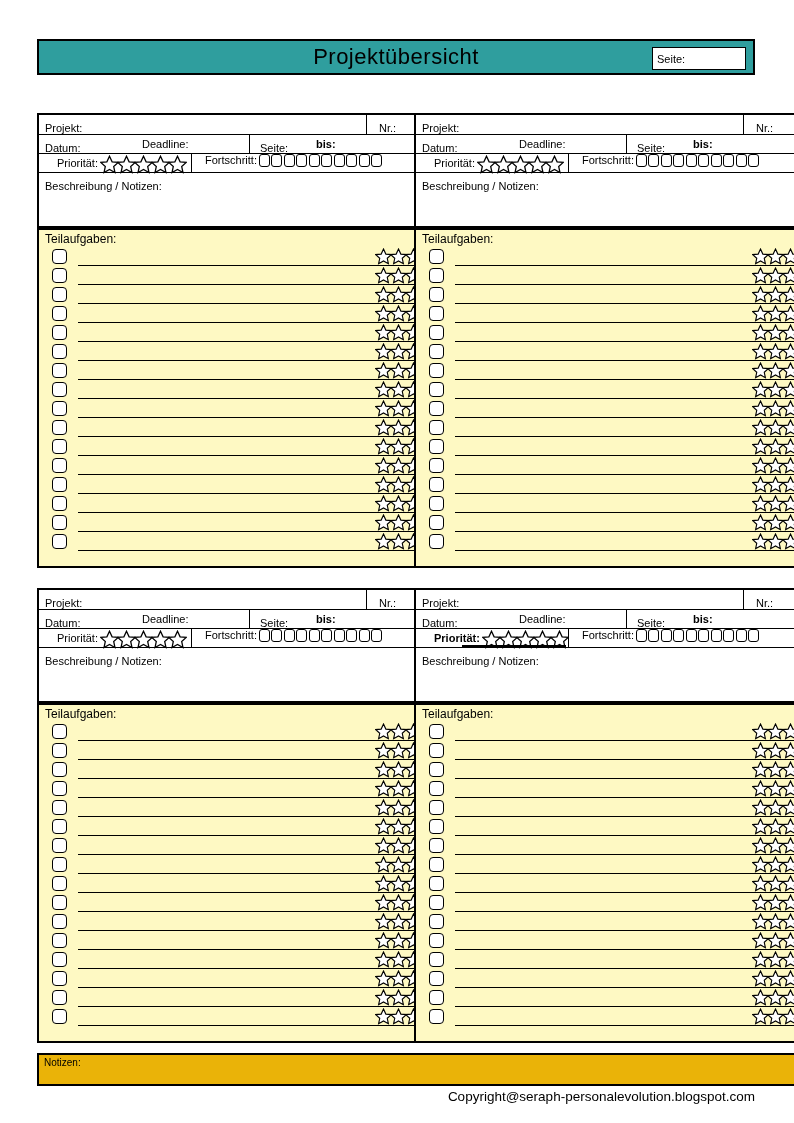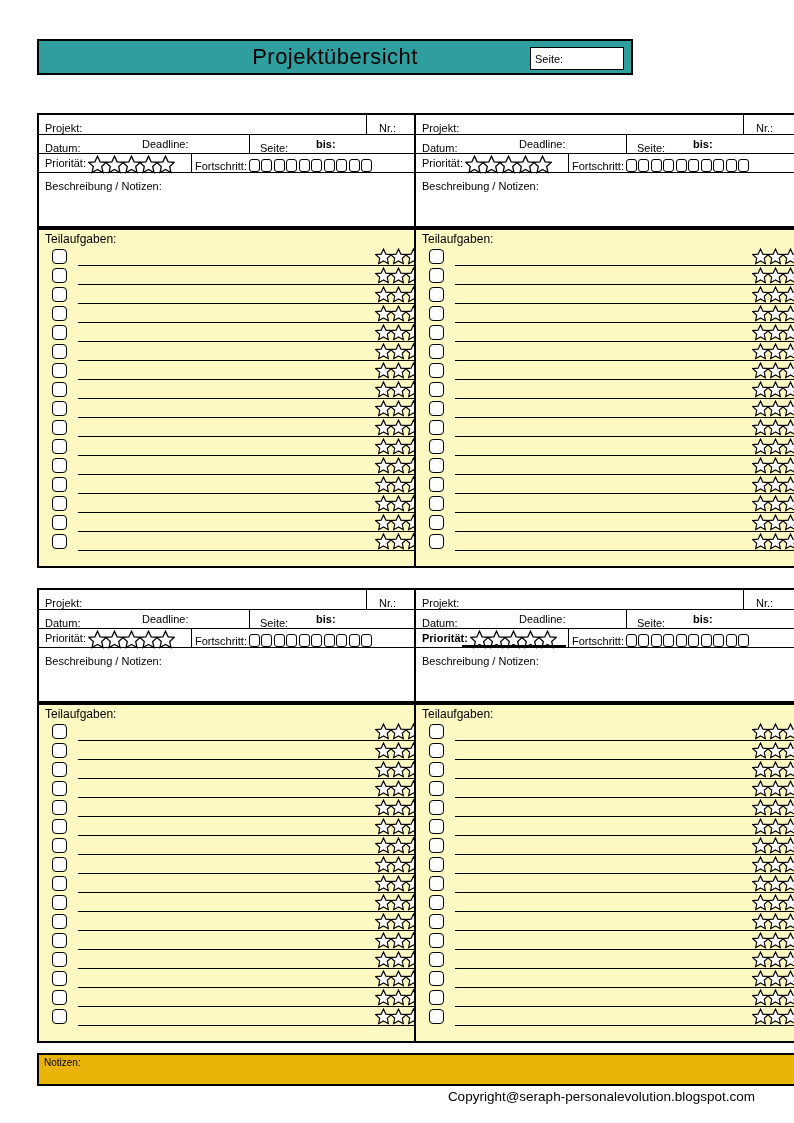--- a/index.html
+++ b/index.html
@@ -2,21 +2,21 @@
 <html><head>
 <meta charset="utf-8">
 <style>
   html,body { margin:0; padding:0; background:#fff; }
   .page {
     position:relative; width:794px; height:1123px; background:#ffffff;
     font-family:"Liberation Sans", sans-serif; color:#000; overflow:hidden;
   }
   
   .header-bar {
-    position:absolute; left:37px; top:39px; width:596px; height:36px;
+    position:absolute; left:37px; top:39px; width:718px; height:36px;
     border:2px solid #000; box-sizing:border-box;
     display:flex; align-items:center; justify-content:center;
   }
   .title { font-size:22px; letter-spacing:0.5px; }
   .seite-box {
     position:absolute; right:7px; top:6px; width:94px; height:23px;
     background:#fff; border:1px solid #000; box-sizing:border-box;
     display:flex; align-items:center; padding-left:4px; font-size:11px;
   }
   
@@ -30,25 +30,25 @@
   .row { display:flex; border-bottom:1px solid #000; box-sizing:border-box; position:relative; }
   .row1 { height:20px; } .row2 { height:19px; } .row3 { height:19px; border-bottom:none; }
   .row3-wrap { border-bottom:1px solid #000; position:relative; }
   .lbl { font-size:11px; white-space:nowrap; }
   .projekt-cell { flex:1; padding:3px 0 0 6px; box-sizing:border-box; }
   .nr-cell { width:75px; border-left:1px solid #000; padding:3px 0 0 12px; box-sizing:border-box; }
   .datum-cell { width:210px; position:relative; padding:3px 0 0 6px; box-sizing:border-box; }
   .deadline-lbl { position:absolute; left:103px; top:3px; }
   .seite-cell { flex:1; border-left:1px solid #000; position:relative; padding:3px 0 0 10px; box-sizing:border-box; }
   .bis-lbl { position:absolute; left:66px; top:3px;font-weight:bold; }
-  .prio-cell { width:152px; display:flex; align-items:center; padding-left:6px; box-sizing:border-box; }
+  .prio-cell { width:152px; display:flex; align-items:center; padding-left:18px; box-sizing:border-box; }
   .prio-stars { display:flex; margin-left:2px; margin-top:2px; }
   .prio-stars svg { margin-left:-2px; }
   .prio-stars svg:first-child { margin-left:0; }
-  .fort-cell { flex:1; border-left:1px solid #000; display:flex; align-items:flex-end; padding-left:3px; box-sizing:border-box; overflow:hidden; }
+  .fort-cell { flex:1; border-left:1px solid #000; display:flex; align-items:flex-start; padding-left:13px; box-sizing:border-box; overflow:hidden; }
   .boxes { display:flex; margin-left:2px; }
   .fort-box { width:11px; height:13px; border:1.5px solid #000; border-radius:3px; box-sizing:border-box; background:#fff; margin-right:1.5px; flex:none; }
   .besch-cell { padding:3px 0 0 6px; }
   .prio-underline { display:none; }
   .panel.prio-bold .prio-lbl { font-weight:bold; }
   .panel.prio-bold .prio-underline { display:block; position:absolute; left:46px; top:16px; width:104px; height:3px; background:#000; z-index:2; }
 
   .tasks-box { border:2px solid #000; box-sizing:border-box; height:340px; position:relative; background:#fef9c3; }
   .tasks-label { font-size:12px; padding:2px 0 0 6px; height:15px; }
   .task-rows { position:absolute; left:0; top:17px; right:0; }

